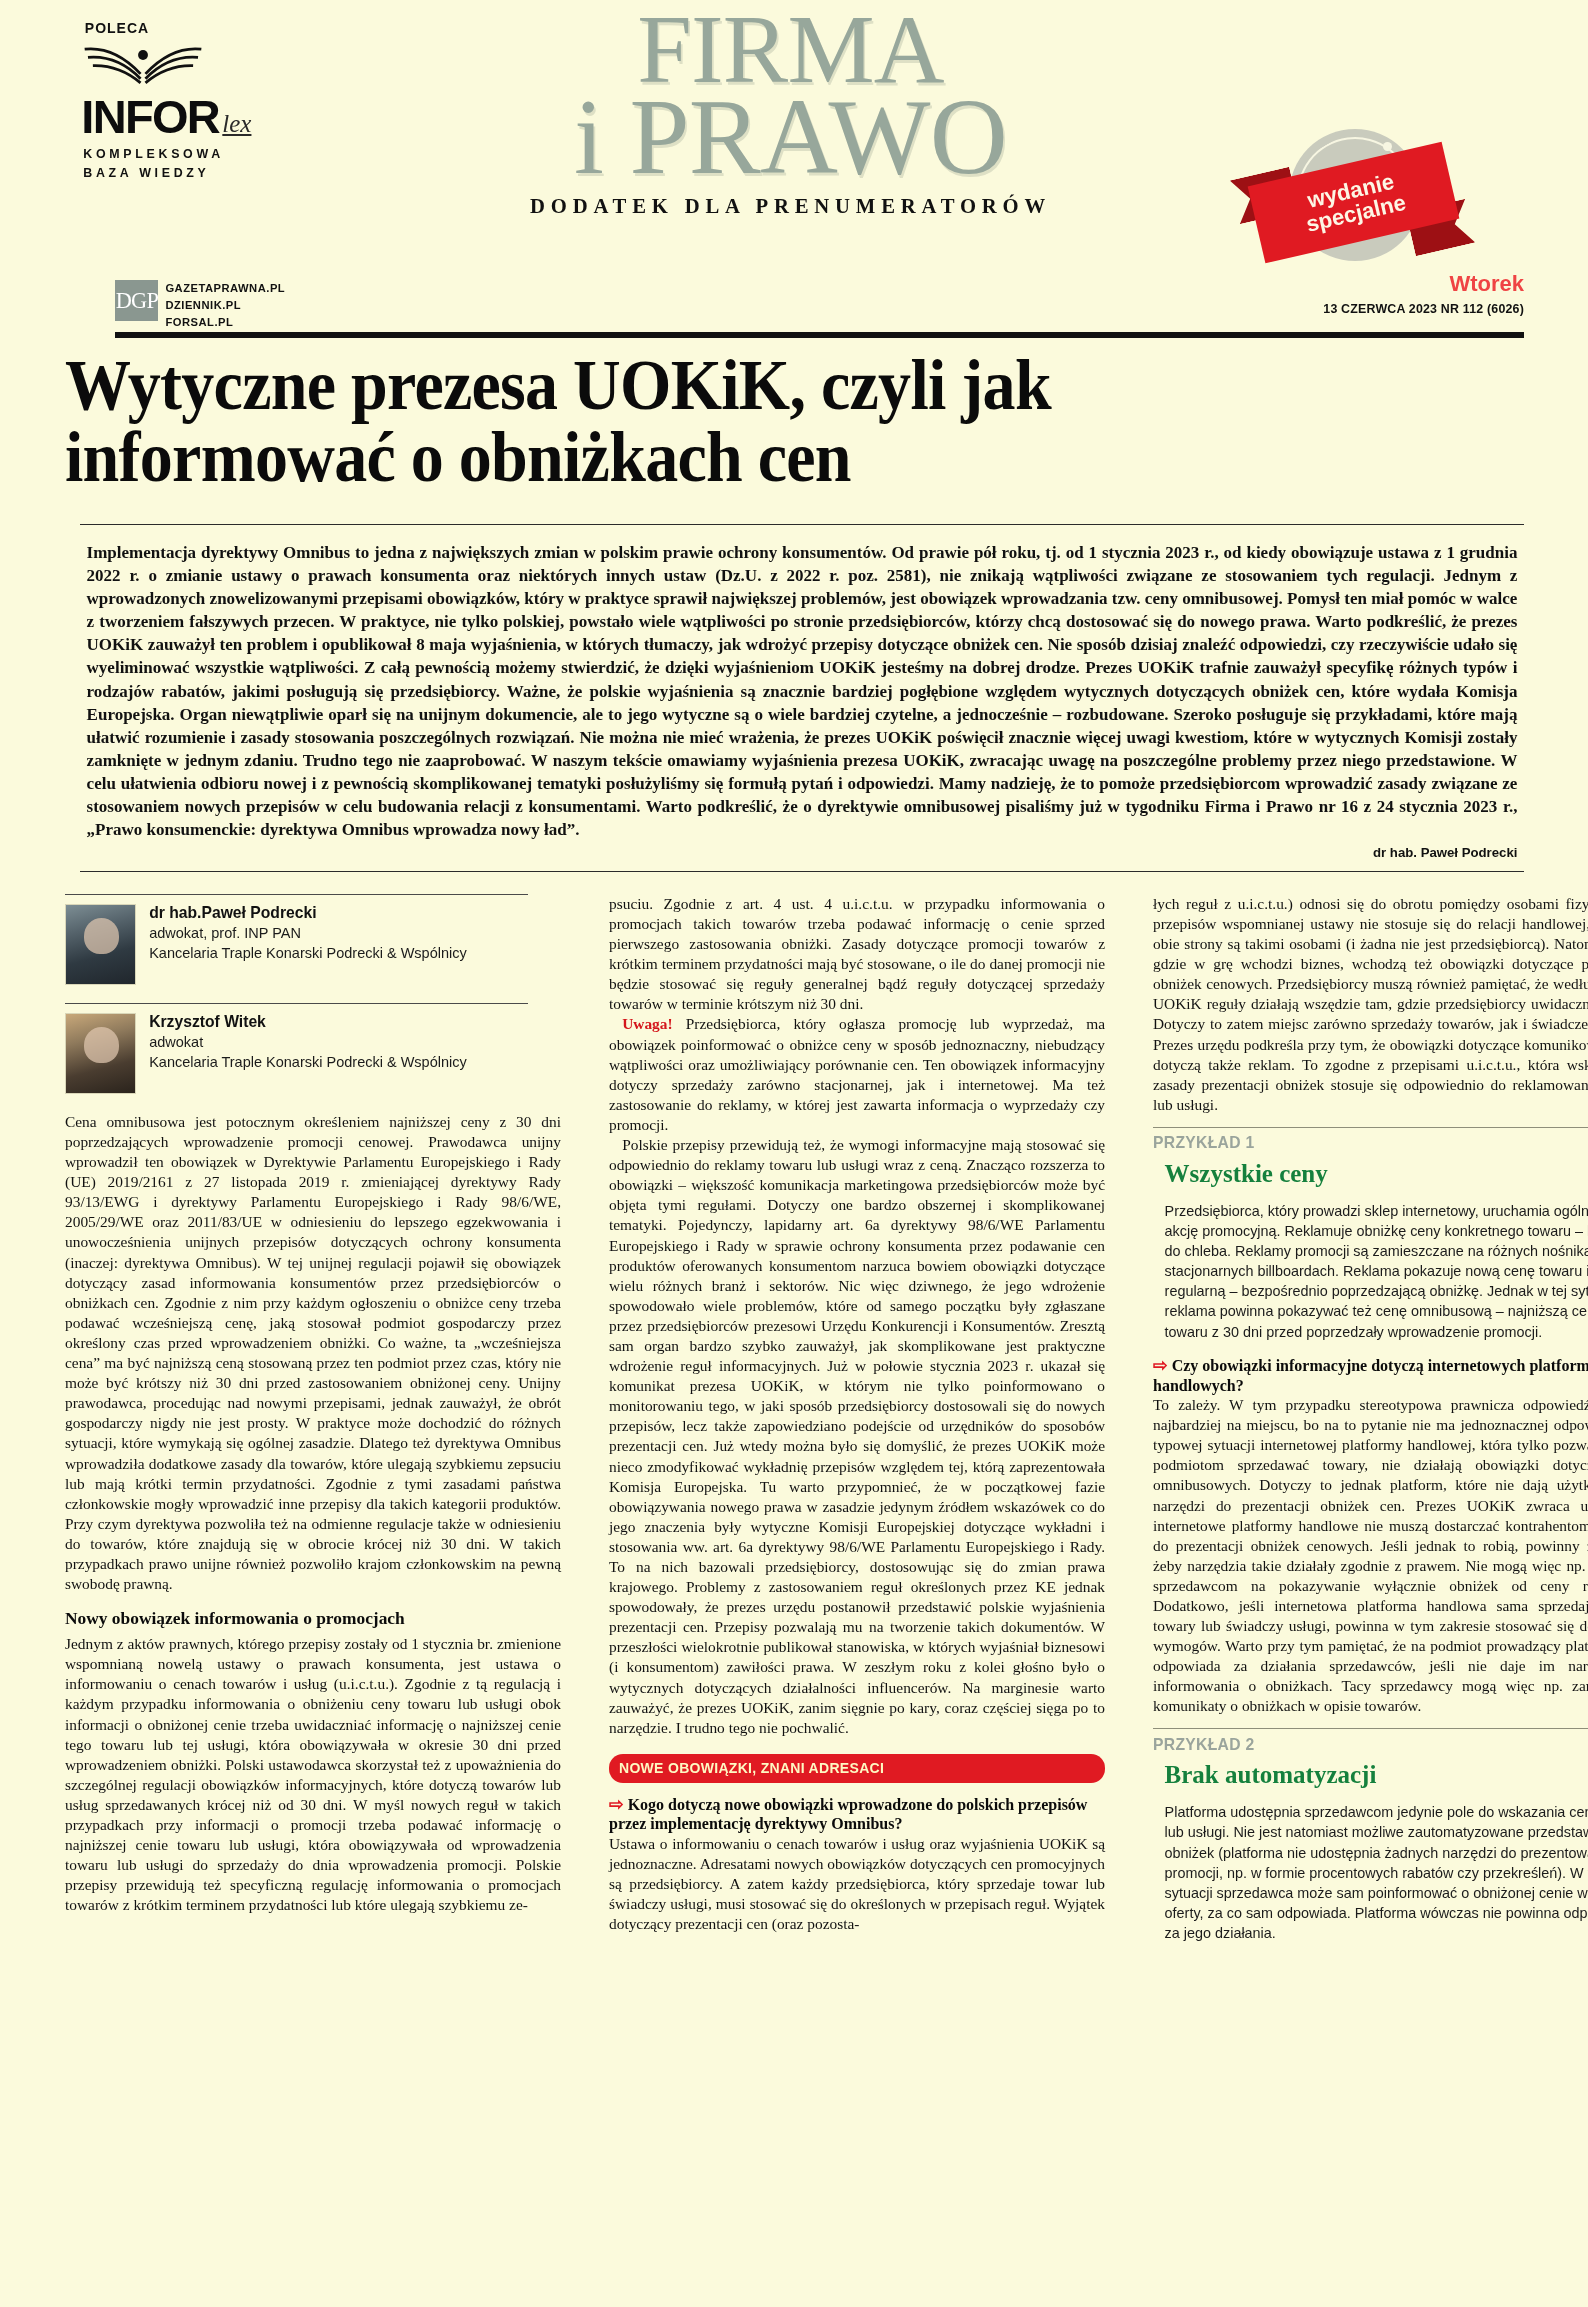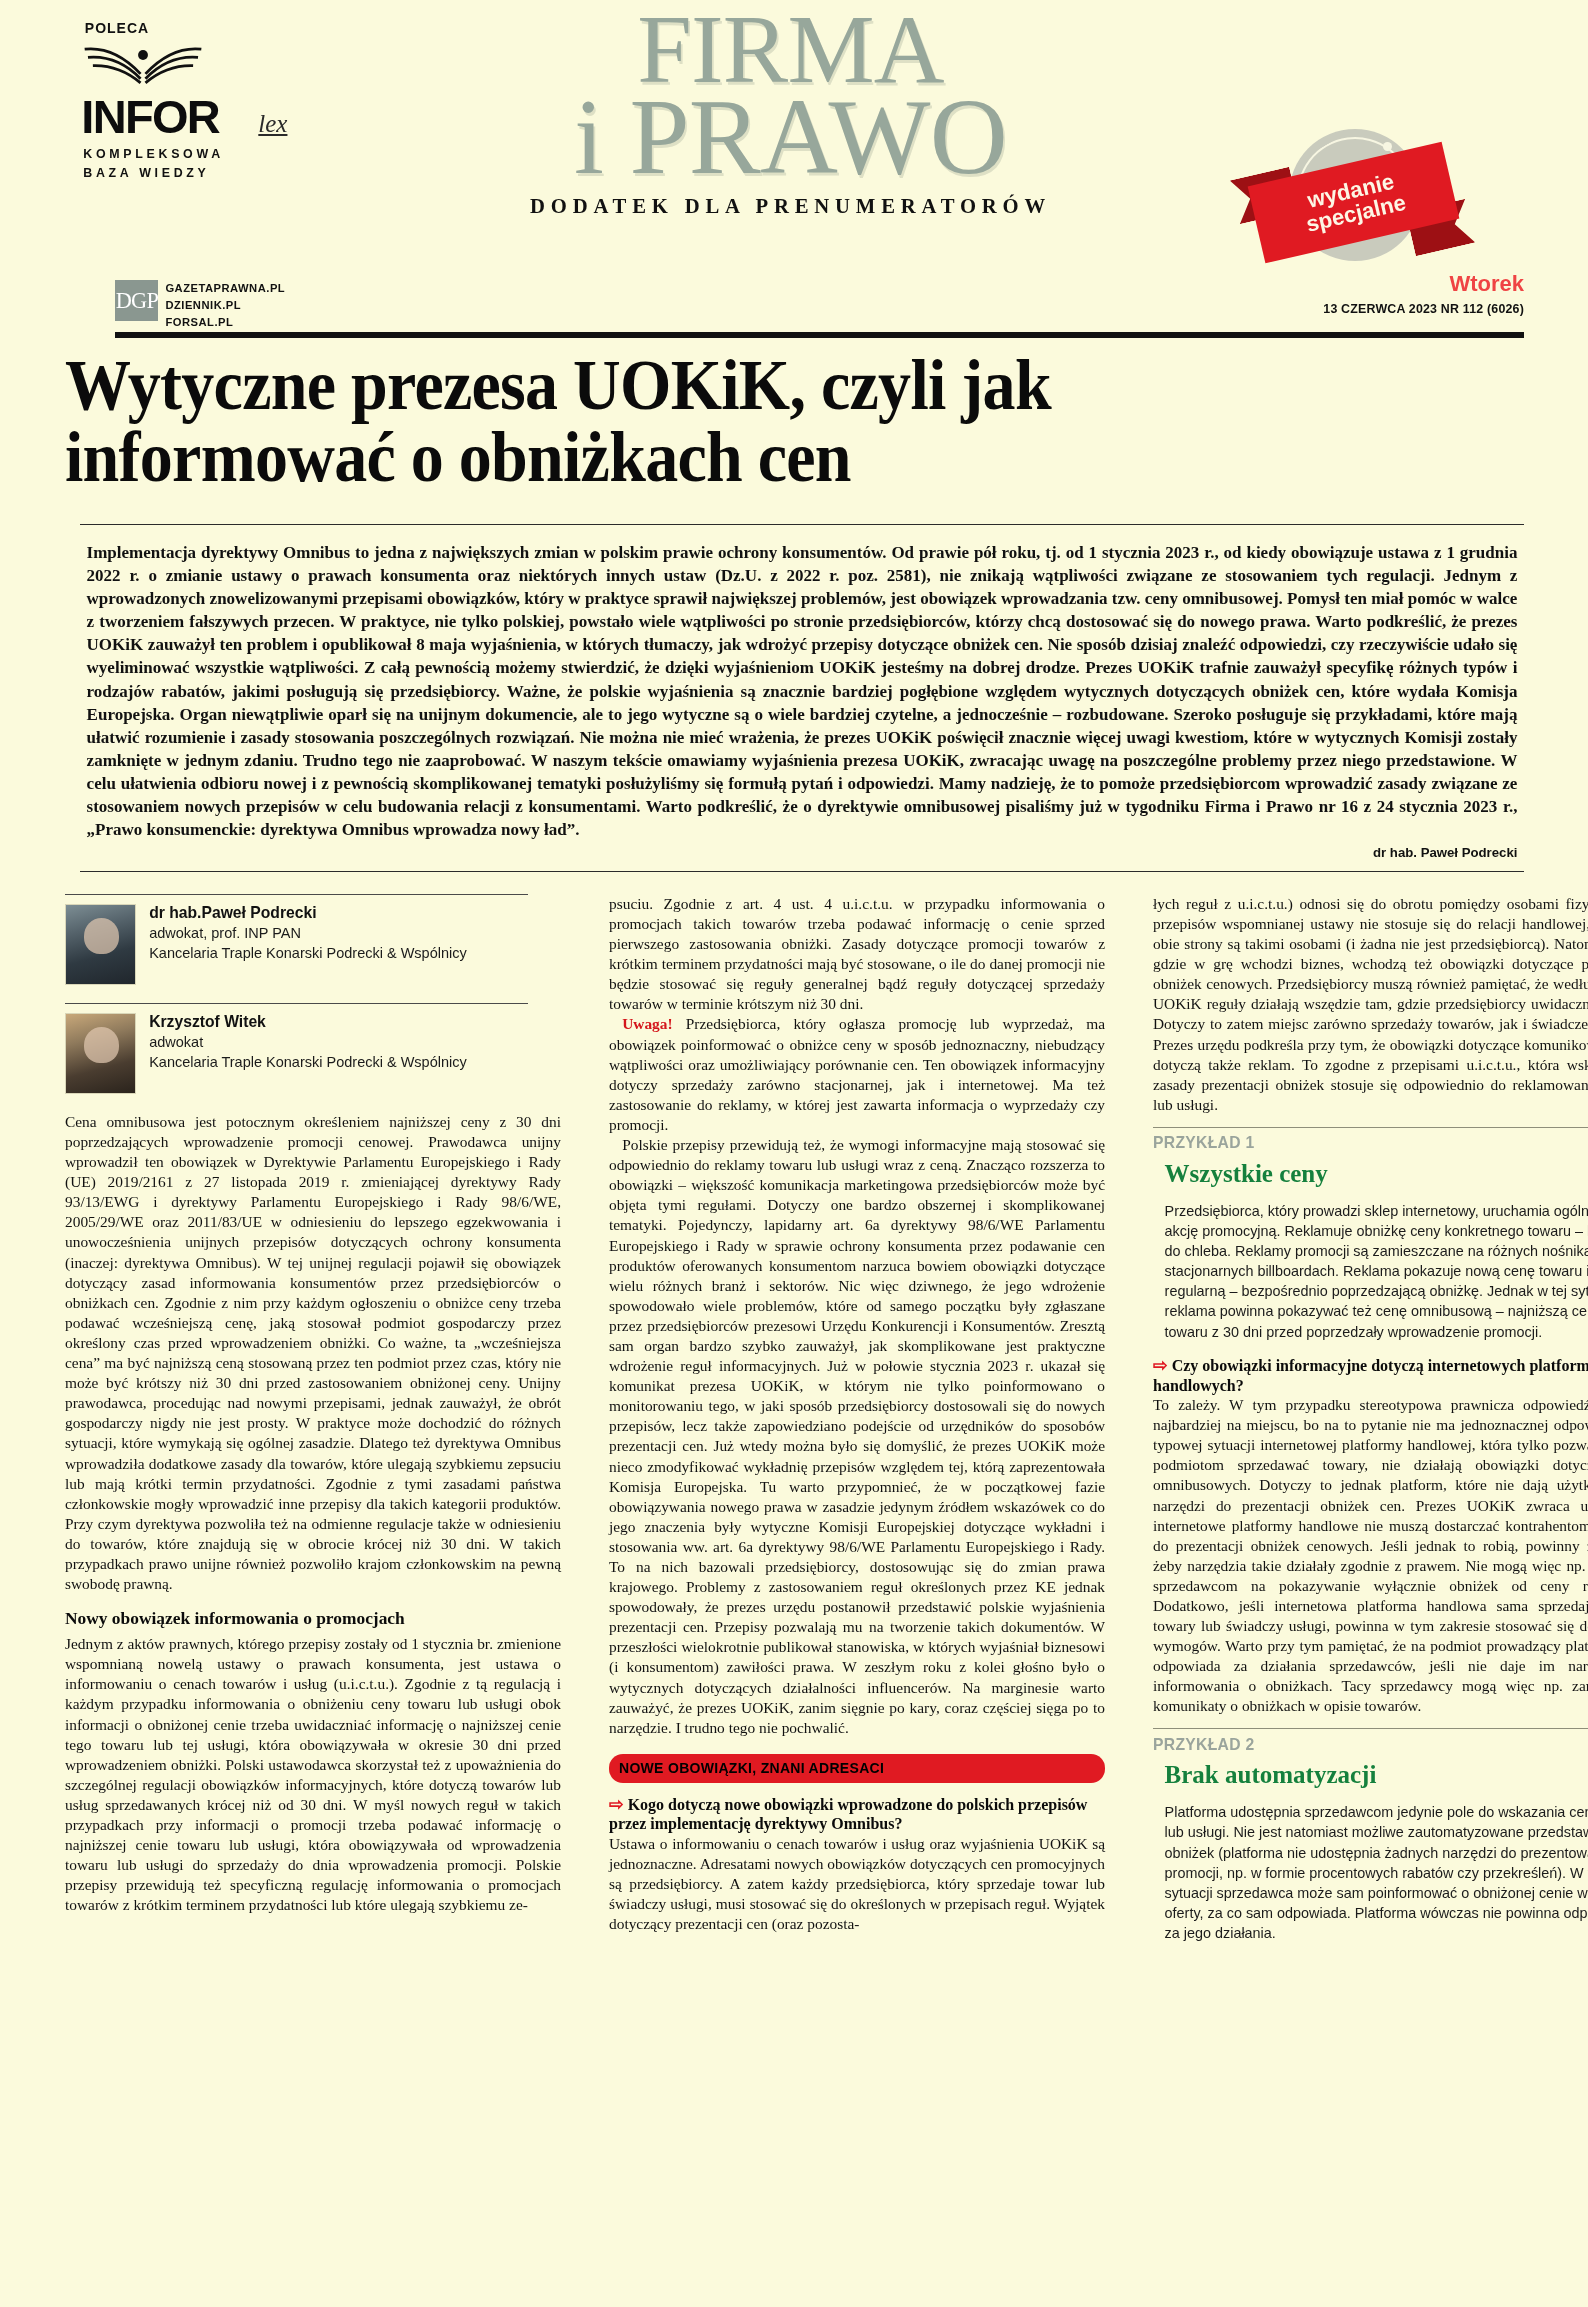--- a/index.html
+++ b/index.html
@@ -17,21 +17,21 @@
 
   
   .masthead { position:relative; height:331px; }
 
   .infor-block { position:absolute; left:8.3px; top:20px; width:273px; }
   .poleca { font-family:"Liberation Sans", sans-serif; font-weight:bold;
             font-size:14px; letter-spacing:1px; color:#111; margin-left:26.5px; }
   .book-mark { margin:5px 0 1.7px 23px; }
   .infor-word { font-family:"Liberation Sans", sans-serif; font-weight:bold;
                 font-size:47px; letter-spacing:-1.7px; color:#0d0d0d; line-height:1;
-                margin-left:23px; display:flex; align-items:flex-end;gap:36px; }
+                margin-left:23px; display:flex; align-items:flex-end; }
   .infor-lex { font-family:"Liberation Serif", serif; font-style:italic;
                font-weight:normal; font-size:25px; letter-spacing:0; margin-left:3.3px;
                position:relative; top:-3.3px; color:#2a2a2a;text-decoration:underline; }
   .infor-sub { font-family:"Liberation Sans", sans-serif; font-weight:bold;
                font-size:12.4px; letter-spacing:3.7px; color:#111; margin-left:25px;
                line-height:1.55; margin-top:5px; }
 
   .dgp-block { position:absolute; left:65px; top:280px; display:flex; align-items:flex-start; }
   .dgp-tile { width:43px; height:41px; background:#8a9790; color:#fff;
               font-family:"Liberation Serif", serif; font-size:22.3px; line-height:41px;
@@ -110,21 +110,21 @@
 
   .col p, .col .para { font-family:"Liberation Serif", serif; font-size:15.4px;
           line-height:1.305; text-align:justify; margin:0; text-indent:0;
           hyphens:auto; color:#111; }
   .col .para + .para { text-indent:13.2px; }
   .sub-head { font-family:"Liberation Serif", serif; font-weight:bold;
               font-size:17.4px; margin:14px 0 5px 0; color:#0b0b0b; }
   .uwaga { color:#d4161c; font-weight:bold; }
 
   
-  .red-bar { background:#e01a22; color:#000000; font-family:"Liberation Sans", sans-serif;
+  .red-bar { background:#e01a22; color:#fef9c3; font-family:"Liberation Sans", sans-serif;
              font-weight:bold; font-size:14px; letter-spacing:0.3px;
              padding:5.8px 8.3px 6.6px 10px; margin:16.5px 0 10.8px 0;border-radius:14px; }
   .q-block { margin-bottom:3.3px; }
   .q-head { font-family:"Liberation Serif", serif; font-weight:bold; font-size:16px;
             line-height:1.2; color:#0b0b0b; }
   .arrow { color:#e01a22; font-weight:bold; font-size:17.4px; padding-right:4.1px; }
 
   
   .example { border-top:1.7px solid #8e8e7a; margin:11.6px 0 5px 0; padding-top:6.6px; }
   .example-label { font-family:"Liberation Sans", sans-serif; font-weight:bold;

